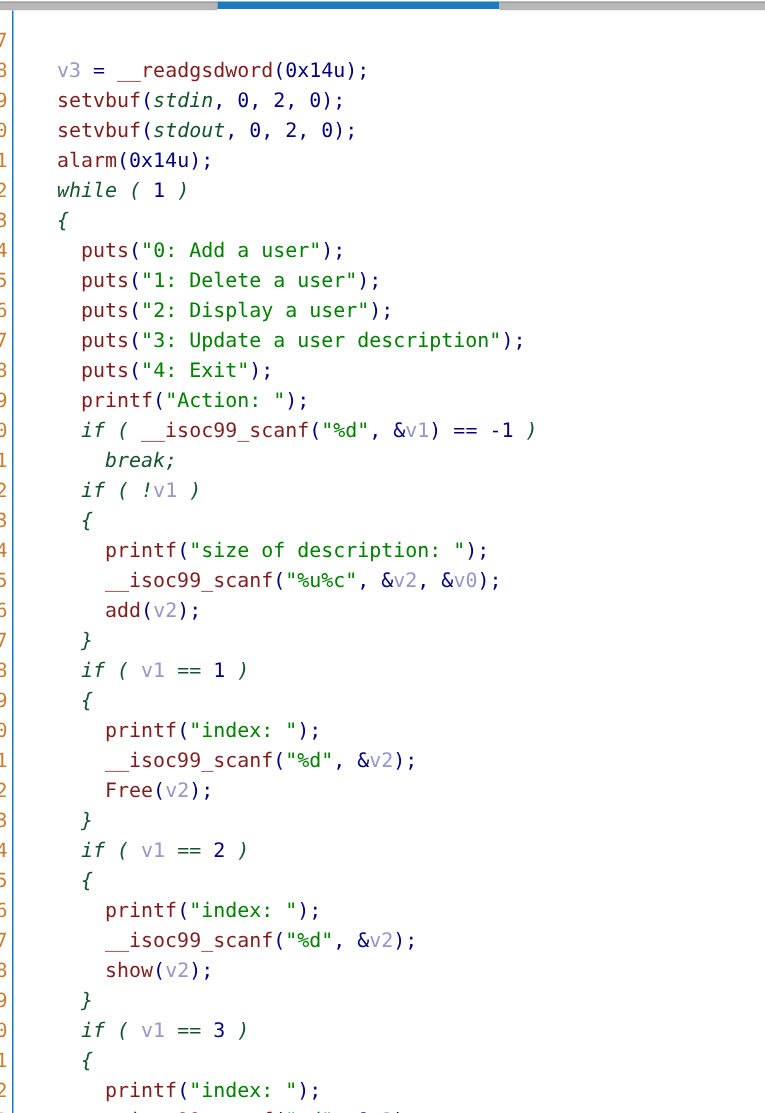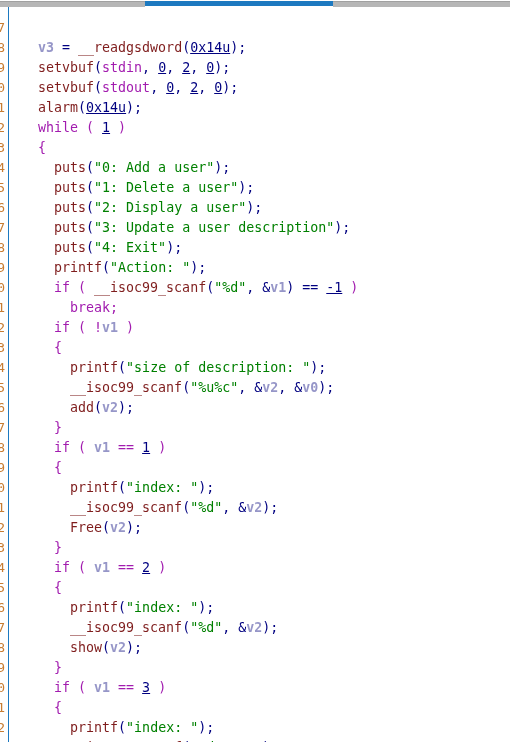--- a/index.html
+++ b/index.html
@@ -38,25 +38,25 @@
   .code{
     margin:0;padding:11px 0 0 13px;
     font-family:"DejaVu Sans Mono","Liberation Mono",monospace;
     font-size:13.3px;line-height:20px;
     white-space:pre;
     color:#000080;
   }
   .code .ln{display:block;height:20px;}
 
   
-  .kw{color:#a21caf;}
+  .kw{color:#14532d;font-style:italic;}
   .fn{color:#7f1d1d;}
   .str{color:#008000;}
-  .var{color:#9696c8;font-weight:bold;}
-  .num{color:#000080;text-decoration:underline;}
+  .var{color:#9696c8;}
+  .num{color:#000080;}
   .punc{color:#000080;}
 </style>
 </head>
 <body>
 
 <div id="app">
 
   <div class="hscroll">
     <div class="track-left" style="width: 145px; background: rgb(182, 182, 182);"></div>
     <div class="thumb" style="left: 145px; width: 188px; background: rgb(29, 121, 192);"></div>

